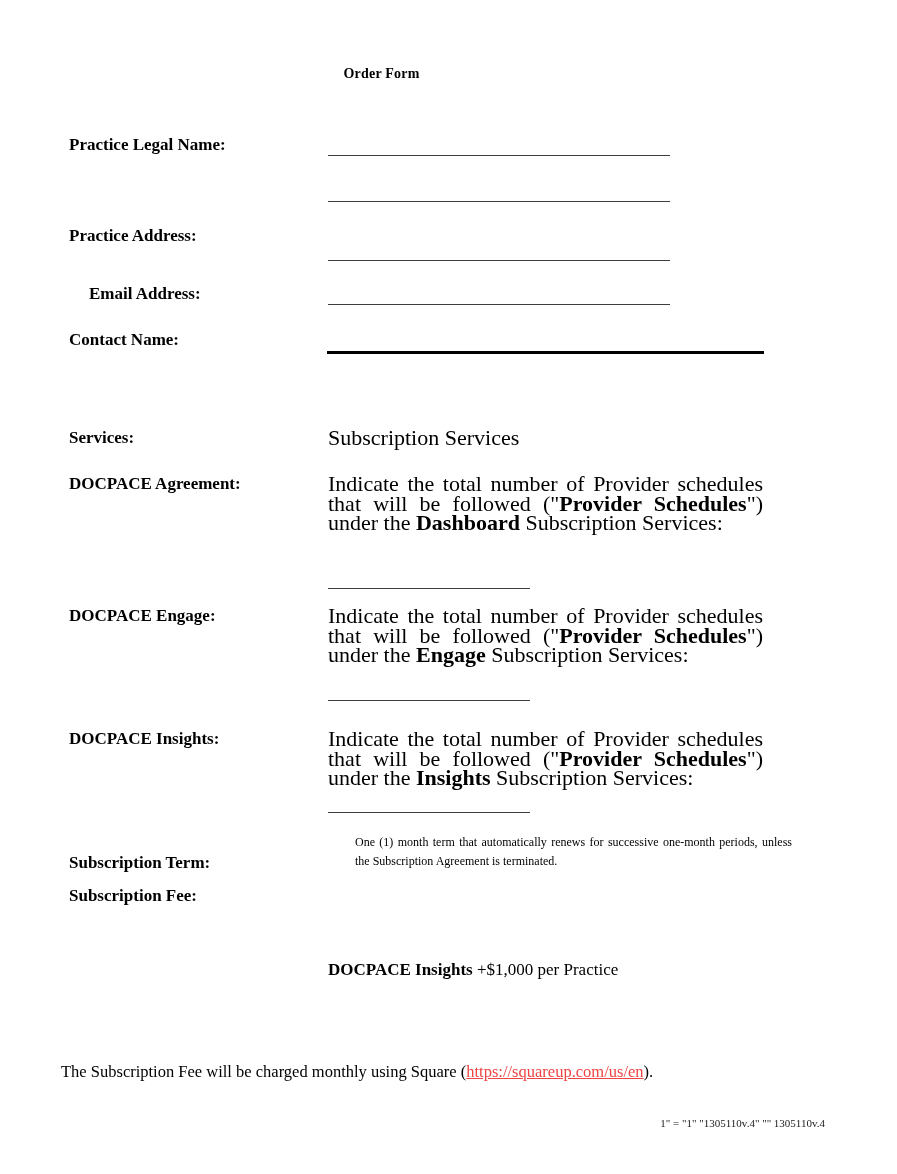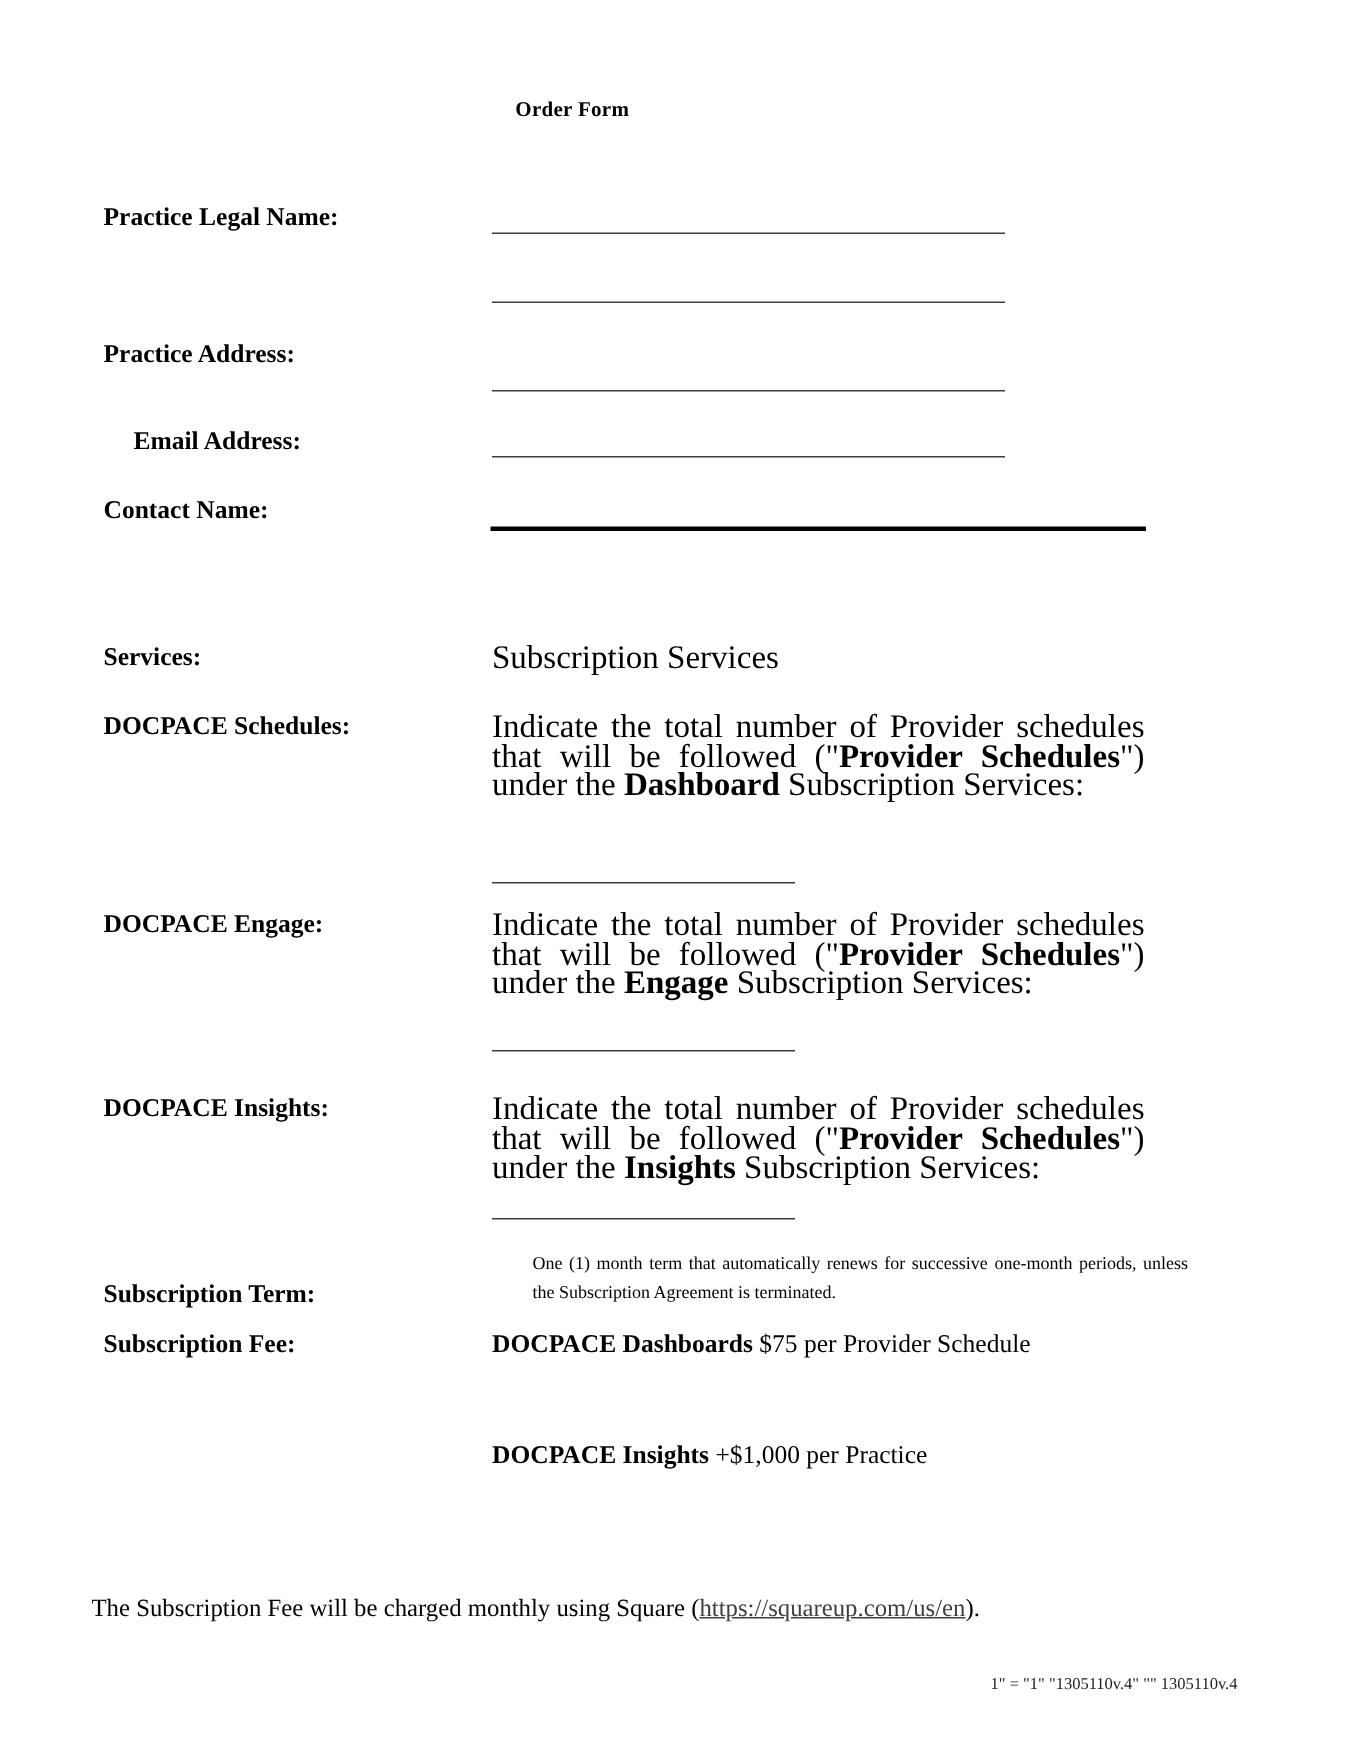--- a/index.html
+++ b/index.html
@@ -120,36 +120,35 @@
 
   <div class="field-label" style="top:284px;margin-left:20px;">Email Address:</div>
   <div class="fill-line" style="top:286px;"></div>
 
   <div class="field-label" style="top:330px;">Contact Name:</div>
   <div class="fill-line thick" style="top:332px;"></div>
 
   <div class="field-label" style="top:428px;">Services:</div>
   <div class="content-text" style="top:428px;">Subscription Services</div>
 
-  <div class="field-label" style="top:474px;">DOCPACE Schedules:</div>
+  <div class="field-label" style="top:474px;">DOCPACE Agreement:</div>
   <div class="para" style="top:474px;"><span>Indicate the total number of Provider schedules that will be followed ("</span><span class="bold">Provider Schedules</span><span>") under the </span><span class="bold">Dashboard</span><span> Subscription Services:</span></div>
   <div class="fill-line short" style="top:570px;"></div>
 
   <div class="field-label" style="top:606px;text-align:right;">DOCPACE Engage:</div>
   <div class="para" style="top:606px;"><span>Indicate the total number of Provider schedules that will be followed ("</span><span class="bold">Provider Schedules</span><span>") under the </span><span class="bold">Engage</span><span> Subscription Services:</span></div>
   <div class="fill-line short" style="top:682px;"></div>
 
   <div class="field-label" style="top:729px;">DOCPACE Insights:</div>
   <div class="para" style="top:729px;"><span>Indicate the total number of Provider schedules that will be followed ("</span><span class="bold">Provider Schedules</span><span>") under the </span><span class="bold">Insights</span><span> Subscription Services:</span></div>
   <div class="fill-line short" style="top:794px;"></div>
 
   <div class="field-label" style="top:853px;">Subscription Term:</div>
   <div class="para-small" style="top:833px;">One (1) month term that automatically renews for successive one-month periods, unless the Subscription Agreement is terminated.</div>
 
   <div class="field-label" style="top:886px;">Subscription Fee:</div>
-  <div class="fee-line" style="top:886px;"><span class="bold">DOCPACE Dashboards</span><span> $75 per Provider Schedule</span></div>
   <div class="fee-line" style="top:960px;"><span class="bold">DOCPACE Insights</span><span> +$1,000 per Practice</span></div>
 
-  <div class="footer-note"><span>The Subscription Fee will be charged monthly using Square (</span><a id="footer-link" style="color: #404040;">https://squareup.com/us/en</a><span>).</span></div>
+  <div class="footer-note"><span>The Subscription Fee will be charged monthly using Square (</span><a id="footer-link" style="color: #ef4444;">https://squareup.com/us/en</a><span>).</span></div>
 
   <div class="watermark">1" = "1" "1305110v.4" "" 1305110v.4</div>
 
 </div>
 
 </body></html>

